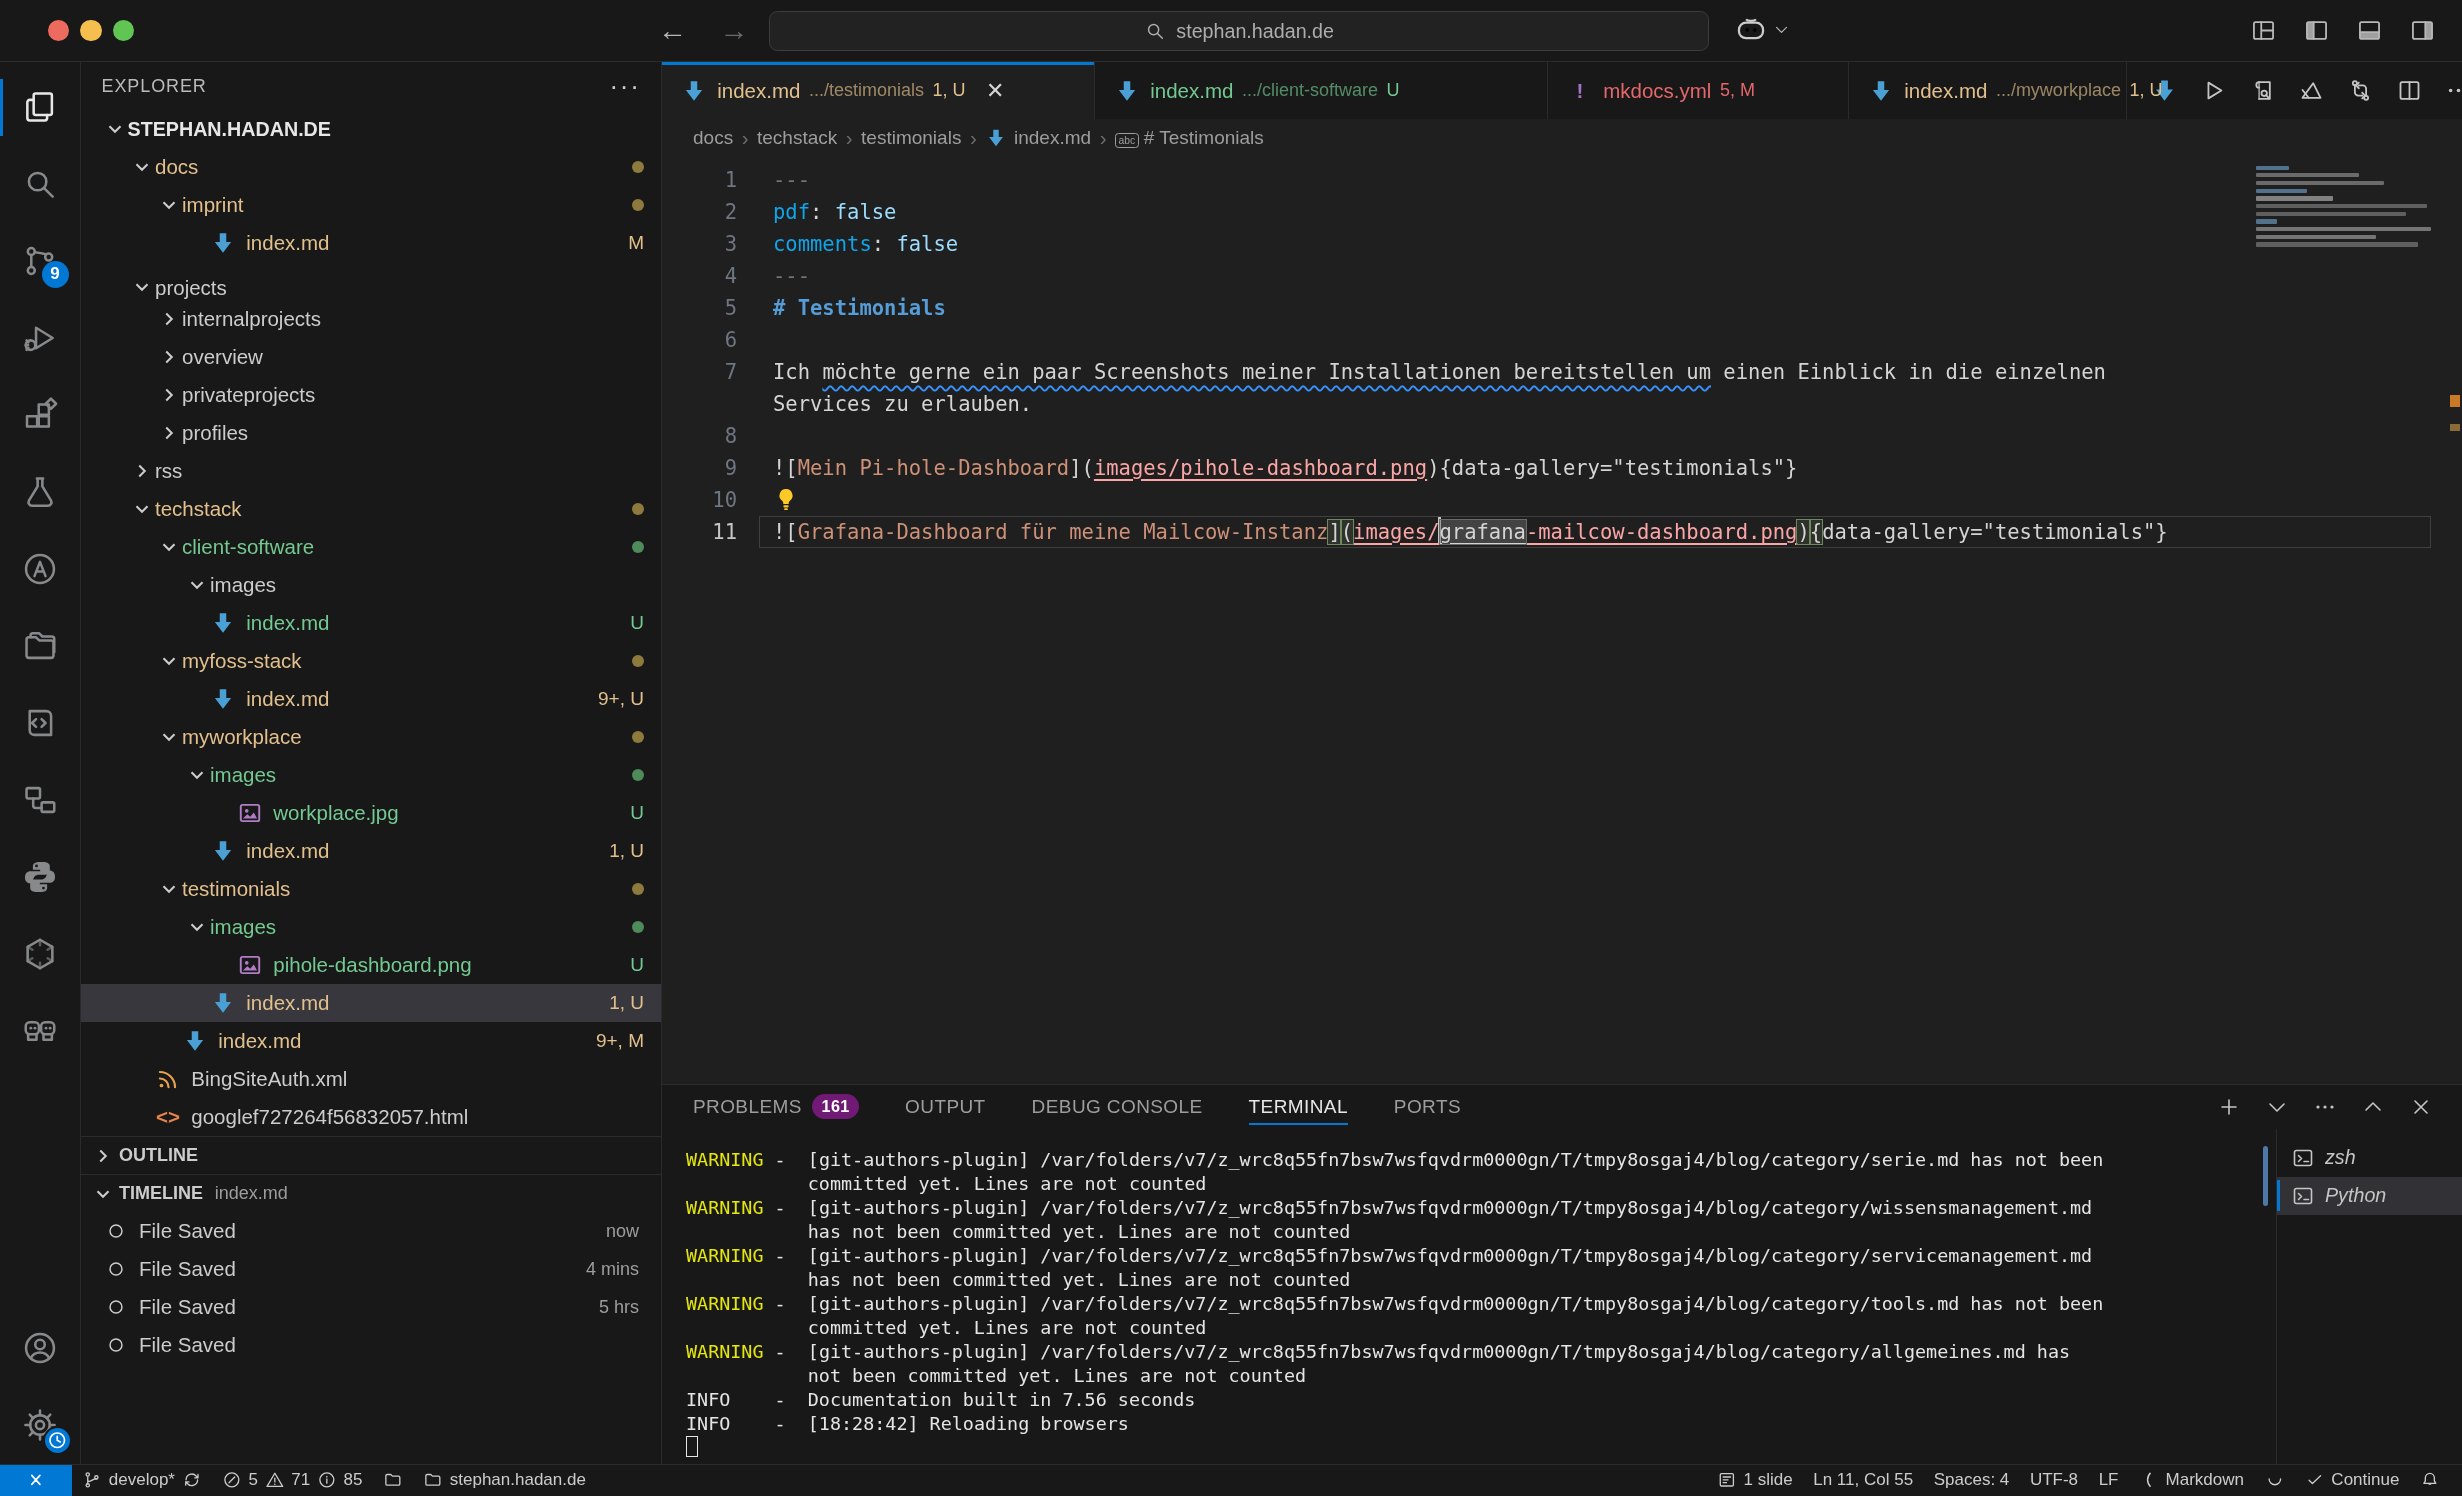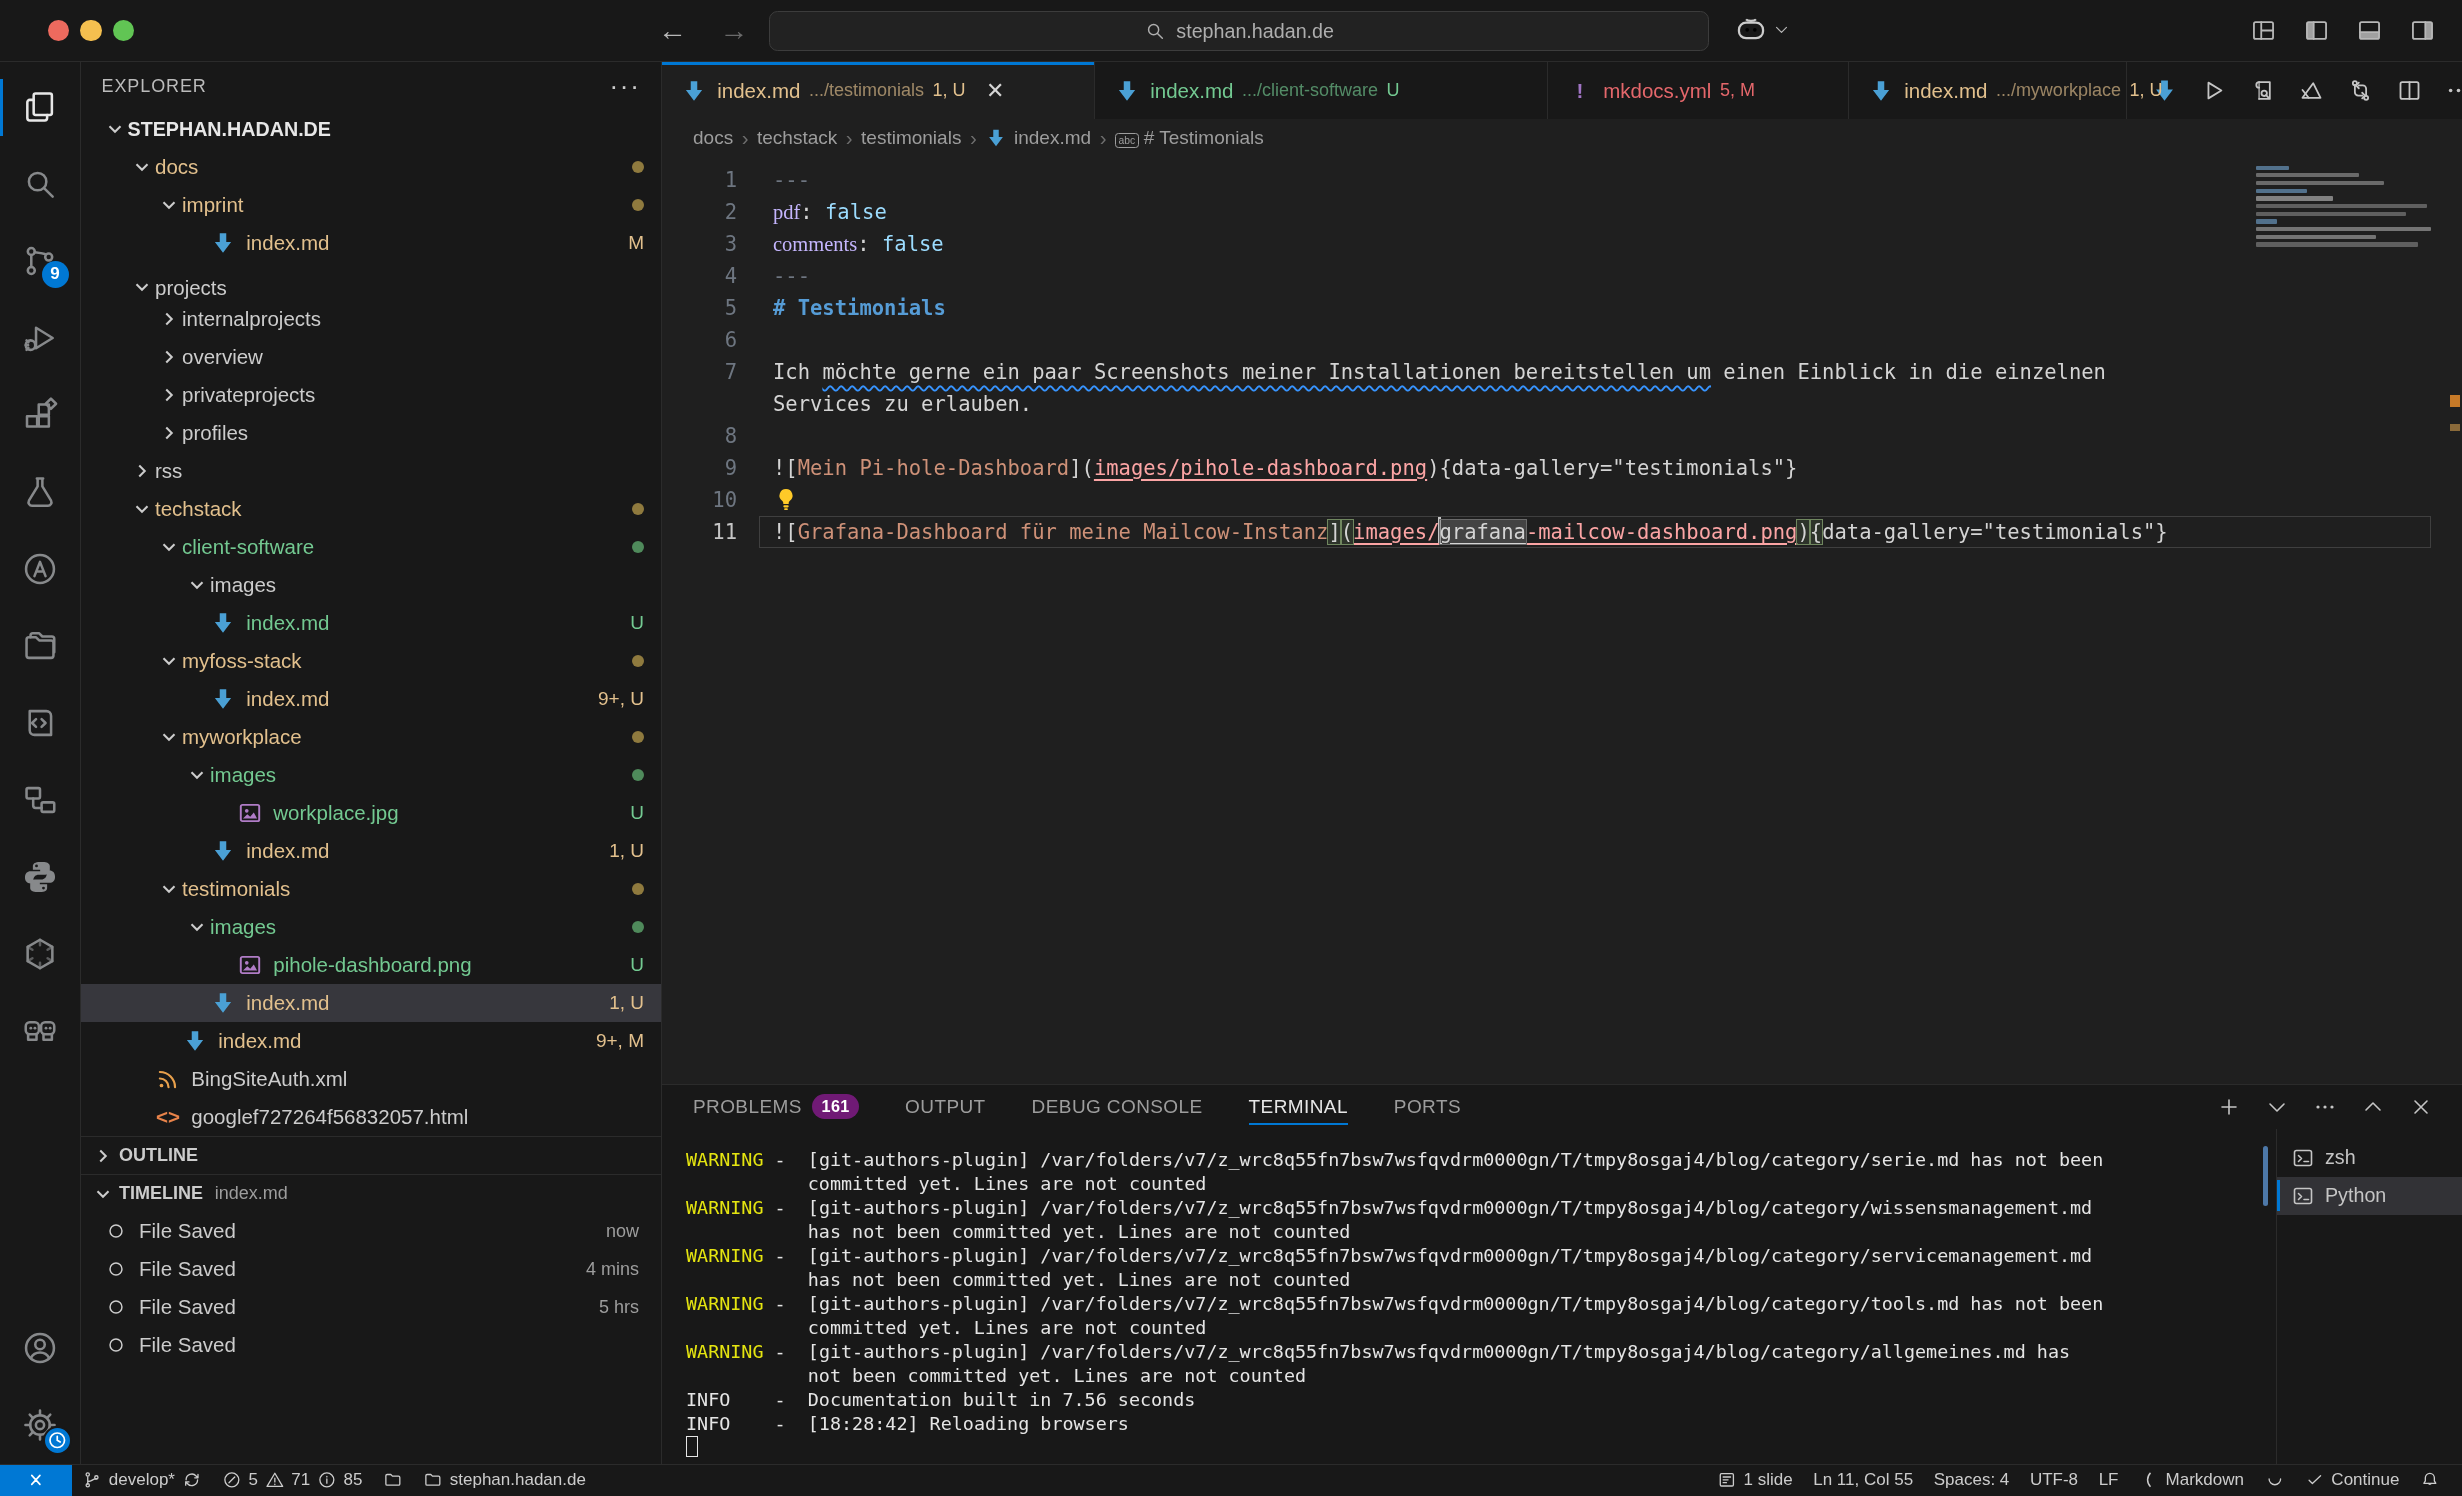--- a/index.html
+++ b/index.html
@@ -79,21 +79,21 @@
   .crumb .ficon { width:22px; height:22px; margin:0; }
   .abcicon { display:inline-block; border:1.3px solid #9d9d9d; border-radius:3.4px; font-size:10.3px; padding:0.9px 2.6px; color:#9d9d9d; letter-spacing:0; }
 
   .editor { position:relative; flex:1 1 auto; overflow:hidden; font-family:"DejaVu Sans Mono","Liberation Mono",monospace; }
   .elines { position:absolute; top:6.8px; left:0; right:0; }
   .eline { position:relative; height:32px; line-height:32px; font-size:20.5px; color:#d4d4d4; white-space:pre; }
   .gutter { position:absolute; left:0; width:75px; text-align:right; color:#6e7681; font-size:20.5px; }
   .gutter.curnum { color:#c6c6c6; }
   .lcontent { position:absolute; left:111px; right:0; }
   .eline.cur::after { content:""; position:absolute; left:97px; right:31px; top:0; bottom:0; border:0.9px solid #3f3f3f; pointer-events:none; }
-  .tk-gray { color:#6e7681; } .tk-key { color:#c4b5fd;font-family:Liberation Serif, serif; } .tk-val { color:#9cdcfe; }
+  .tk-gray { color:#6e7681; } .tk-key { color:#0ea5e9; } .tk-val { color:#9cdcfe; }
   .tk-head { color:#569cd6; font-weight:bold; } .tk-text { color:#d4d4d4; } .tk-str { color:#ce9178; }
   .tk-link { color:#fca5a5; text-decoration:underline; text-underline-offset:4.3px; }
   .tk-squig { text-decoration:underline wavy #3794ff 1.7px; text-underline-offset:6px; }
   .tk-linkhl { color:#d4d4d4; text-decoration:underline; text-underline-offset:4.3px; background:rgba(110,110,110,.45); outline:0.9px solid #6a6a6a; }
   .tk-bhl { outline:1.3px solid #70875f; background:rgba(110,143,94,.18); }
   .cursorbar { display:inline-block; width:2.6px; height:26px; background:#c6c6c6; vertical-align:-4.3px; margin:0 -1.3px; }
   .bulb { position:absolute; left:111px; top:2.6px; width:26px; height:26px; }
   .minimap { position:absolute; top:8.5px; right:22px; width:184px; }
   .minimap .mbar { height:4.3px; margin-bottom:3.4px; border-radius:0.9px; }
   .ovruler { position:absolute; top:0; right:1.7px; width:10.3px; bottom:0; }
@@ -109,21 +109,21 @@
   .panel-actions { margin-left:auto; display:flex; gap:24px; padding-right:29px; }
   .panel-actions .pa { width:24px; height:24px; color:#c5c5c5; }
   .panel-actions .pa svg { width:100%; height:100%; }
   .panel-body { flex:1 1 auto; display:flex; min-height:0; }
   .termwrap { flex:1 1 auto; position:relative; padding:19px 0 0 24px; overflow:hidden; }
   .tline { font-family:"DejaVu Sans Mono","Liberation Mono",monospace; font-size:18.4px; line-height:24px; white-space:pre; color:#e5e5e5; }
   .twarn { color:#e5e510; }
   .tcursor { display:inline-block; width:12px; height:20.5px; border:1.3px solid #e5e5e5; vertical-align:-3.4px; }
   .term-scroll { position:absolute; right:8.5px; top:17px; width:4.3px; height:60px; background:#4d78a8; border-radius:2.6px; }
   .termtabs { width:186px; border-left:0.9px solid #2b2b2b; padding-top:10.3px; flex:0 0 auto; }
-  .termtab { height:38px; display:flex; align-items:center; gap:10.3px; padding-left:13.7px; color:#c5c5c5; font-size:19.7px; position:relative; }
+  .termtab { height:38px; display:flex; align-items:center; gap:10.3px; padding-left:13.7px; color:#c5c5c5; font-size:19.7px; position:relative;font-style:italic; }
   .termtab.active { background:#323236; }
   .termtab.active::before { content:""; position:absolute; left:0; top:3.4px; bottom:3.4px; width:2.6px; background:#0078d4; }
   .termtab .ficon { width:24px; height:24px; margin:0; }
 
   
   .statusbar { height:32.5px; background:#181818; border-top:0.9px solid #2b2b2b; display:flex; align-items:center; color:#cccccc; font-size:17px; flex:0 0 auto; }
   .sitem { display:flex; align-items:center; gap:6.8px; padding:0 10.3px; height:100%; white-space:nowrap; }
   .sitem .sic { width:19.7px; height:19.7px; display:inline-block; }
   .sitem .sic svg { width:100%; height:100%; display:block; }
   .sitem.remote { background:#0078d4; color:#ffffff; width:72px; justify-content:center; }

